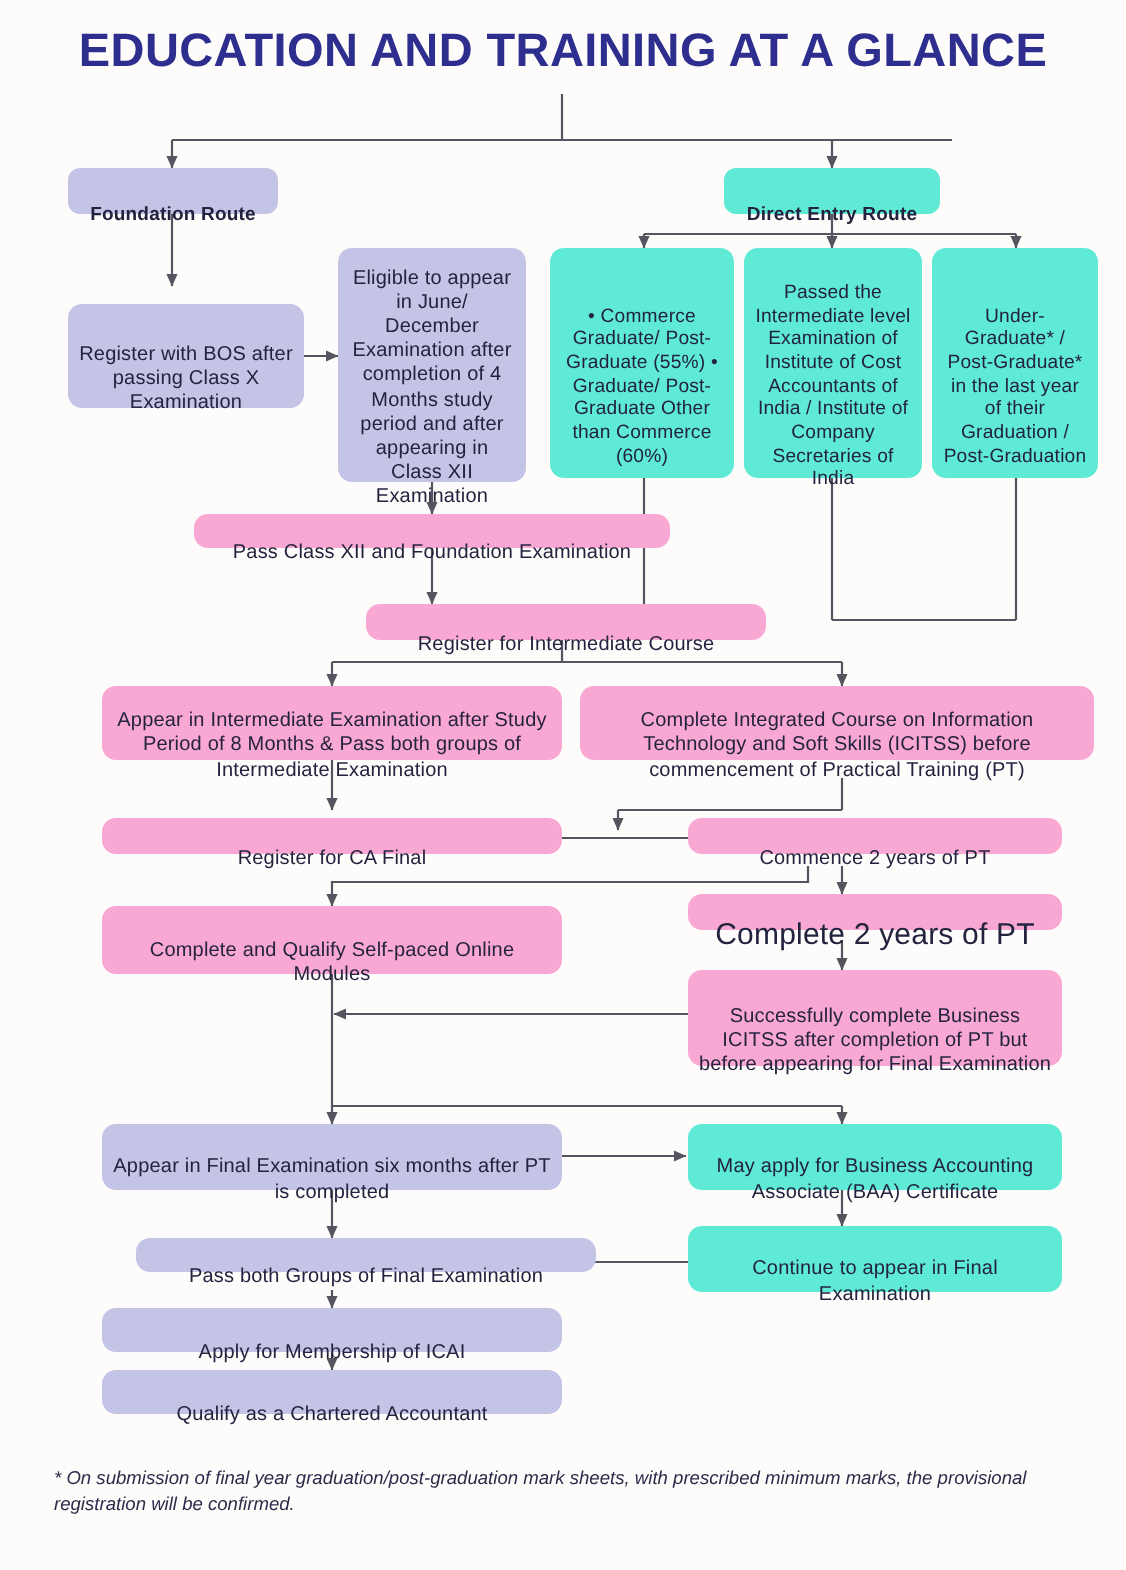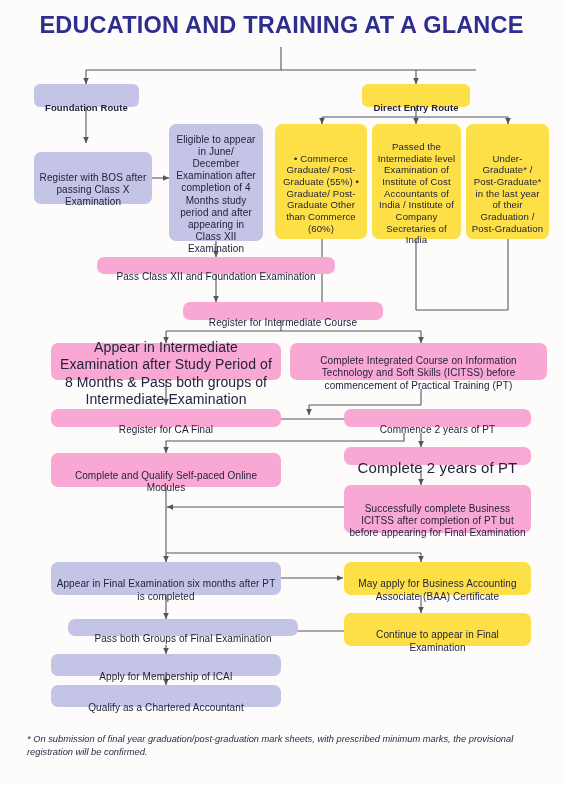--- a/index.html
+++ b/index.html
@@ -18,21 +18,21 @@
     position:absolute;
     box-sizing:border-box;
     display:flex;align-items:center;justify-content:center;
     text-align:center;
     border-radius:7px;
     line-height:1.22;
     padding:3px 5px;
     letter-spacing:.1px;
   }
   .purple{background:#c3c4e6;color:#23233f;}
-  .green{background:#fde047;color:#23233f;}
+  .green{background:#5eead4;color:#23233f;}
   .pink{background:#f9a8d4;color:#23233f;}
 
   .route{font-weight:bold;font-size:9.5px;border-radius:6px;}
 
   .title{
     position:absolute;left:0;top:12px;width:563px;
     text-align:center;
     font-size:23.5px;font-weight:bold;
     color:#2e2e8f;
     letter-spacing:.2px;
@@ -152,21 +152,21 @@
   </div>
 
   <div class="node pink" style="left:97px;top:257px;width:238px;height:17px;font-size:10px;">
     <span class="txt">Pass Class XII and Foundation Examination</span>
   </div>
 
   <div class="node pink" style="left:183px;top:302px;width:200px;height:18px;font-size:10px;">
     <span class="txt">Register for Intermediate Course</span>
   </div>
 
-  <div class="node pink" style="left:51px;top:343px;width:230px;height:37px;font-size:14px;">
+  <div class="node pink" style="left:51px;top:343px;width:230px;height:37px;font-size:10px;">
     <span class="txt">Appear in Intermediate Examination after Study Period of 8 Months &amp; Pass both groups of Intermediate Examination</span>
   </div>
 
   <div class="node pink" style="left:290px;top:343px;width:257px;height:37px;font-size:10px;">
     <span class="txt">Complete Integrated Course on Information Technology and Soft Skills (ICITSS) before commencement of Practical Training (PT)</span>
   </div>
 
   <div class="node pink" style="left:51px;top:409px;width:230px;height:18px;font-size:10px;">
     <span class="txt">Register for CA Final</span>
   </div>

